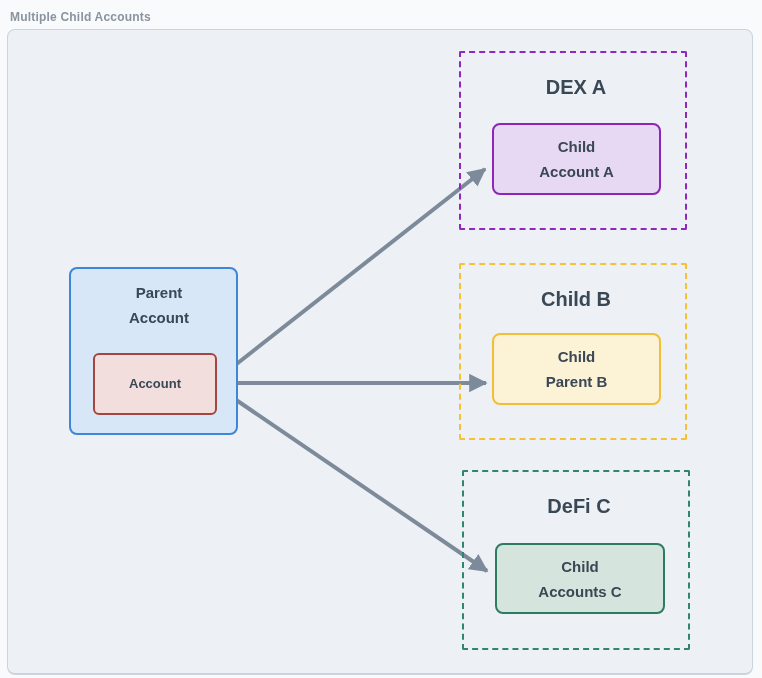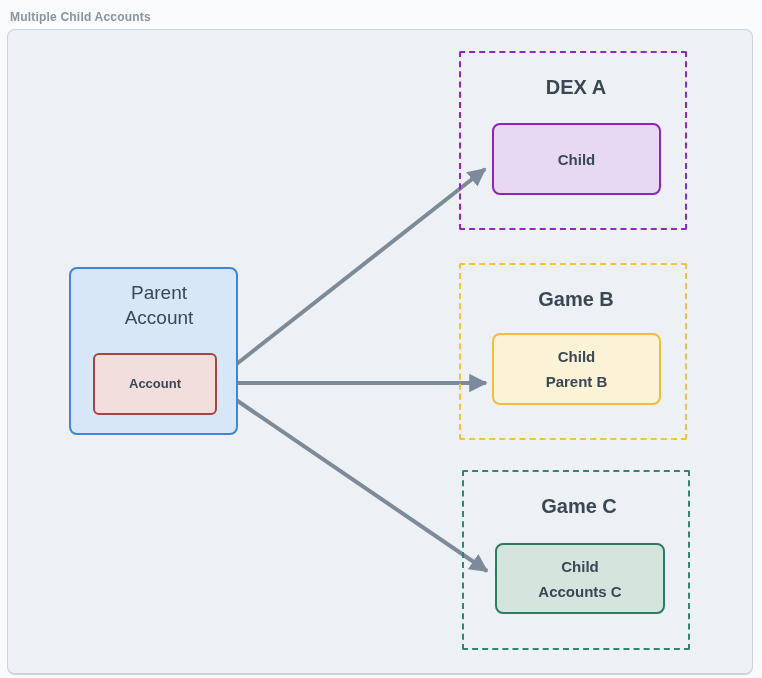--- a/index.html
+++ b/index.html
@@ -22,21 +22,21 @@
     border:1px solid #cbd3dc; border-bottom-width:2px;
     border-radius:8px;
   }
   
   .parent-box {
     position:absolute; left:69px; top:259px; width:169px; height:168px;
     background:#d7e7f8; border:2px solid #3e86d8; border-radius:8px;
   }
   .parent-label {
     position:absolute; top:11px; left:0; width:100%;
-    text-align:center; font-size:19px; font-weight:400; line-height:25px;padding-left:11px;
+    text-align:center; font-size:15px; font-weight:700; line-height:25px;padding-left:11px;
   }
   .cap-box {
     position:absolute; left:22px; top:84px; width:124px; height:62px;
     background:#f2dfdd; border:2px solid #a64440; border-radius:6px;
     display:flex; flex-direction:column; justify-content:center;
     text-align:center; font-size:13px; font-weight:700; line-height:20px;
   }
   
   .group {
     position:absolute; border:2px dashed; border-radius:2px;
@@ -90,32 +90,33 @@
     </div>
     <div class="cap-box">
       <div>Account</div>
     </div>
   </div>
 
   <div class="group group-a">
     <div class="group-label">DEX A</div>
     <div class="child-box child-a">
       <div>Child</div>
+      <div>Account A</div>
     </div>
   </div>
 
   <div class="group group-b">
-    <div class="group-label">Game B</div>
+    <div class="group-label">Child B</div>
     <div class="child-box child-b">
       <div>Child</div>
       <div>Parent B</div>
     </div>
   </div>
 
   <div class="group group-c">
-    <div class="group-label">Game C</div>
+    <div class="group-label">DeFi C</div>
     <div class="child-box child-c">
       <div>Child</div>
       <div>Accounts C</div>
     </div>
   </div>
 
 </div>
 
 </body></html>

